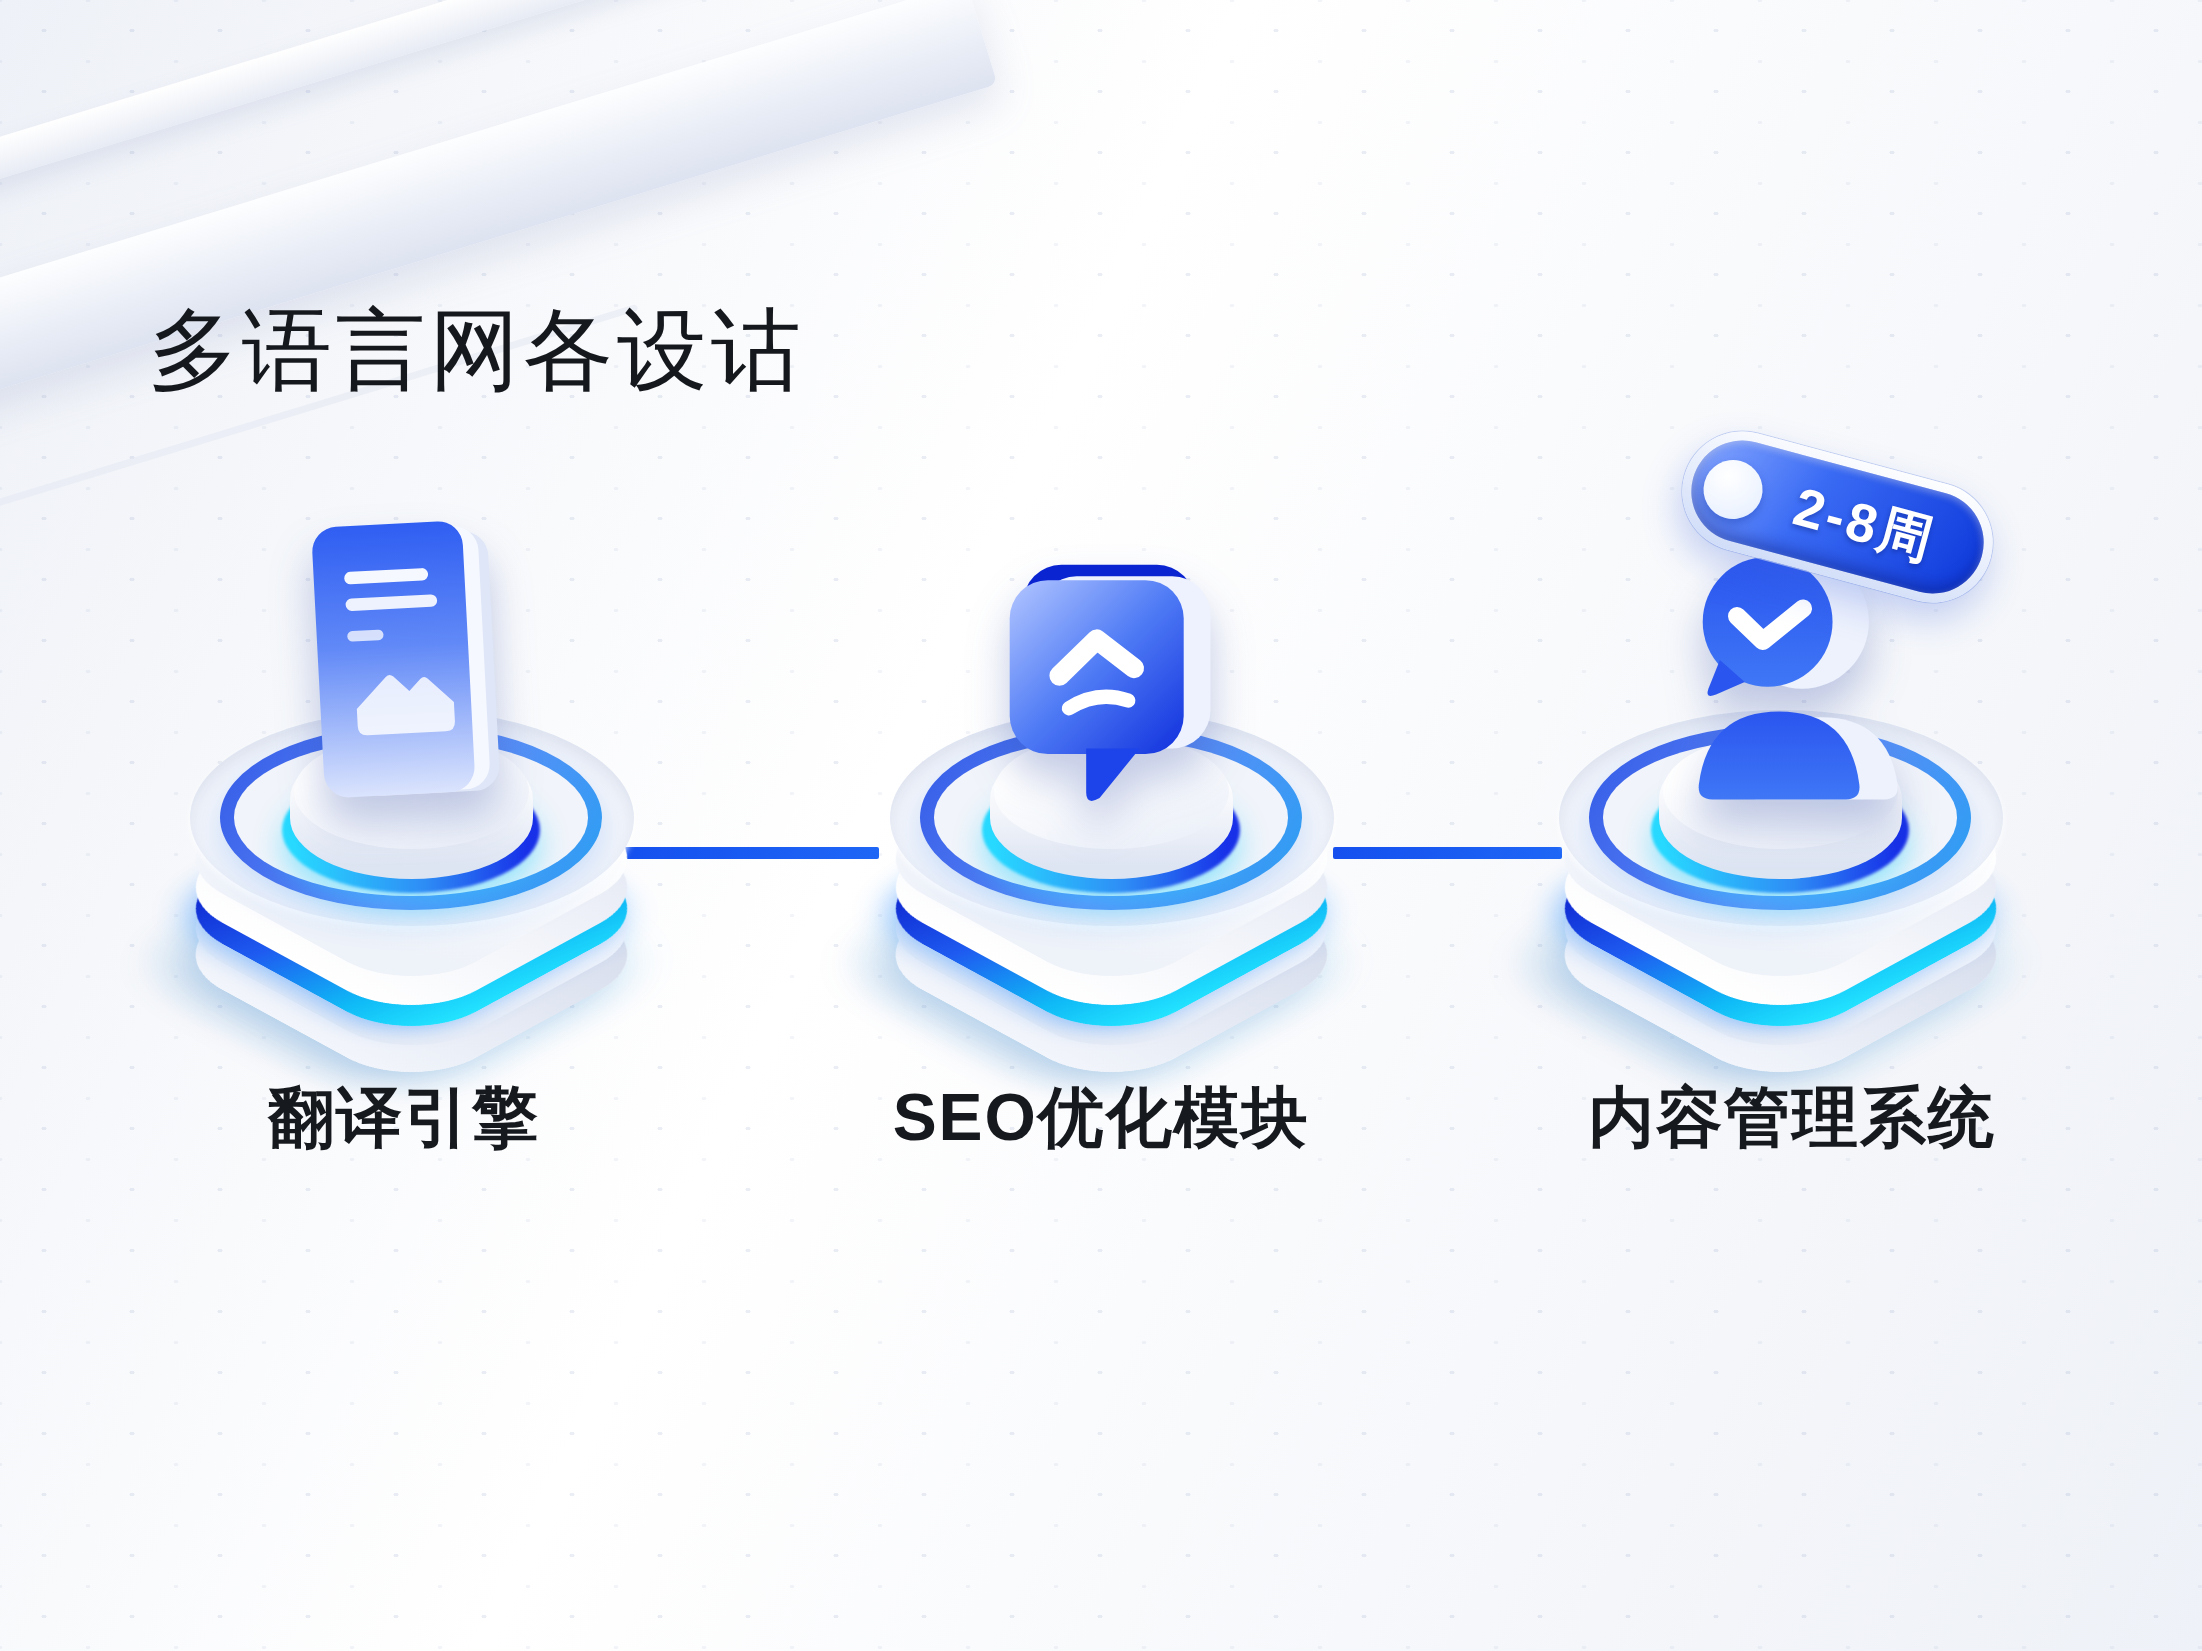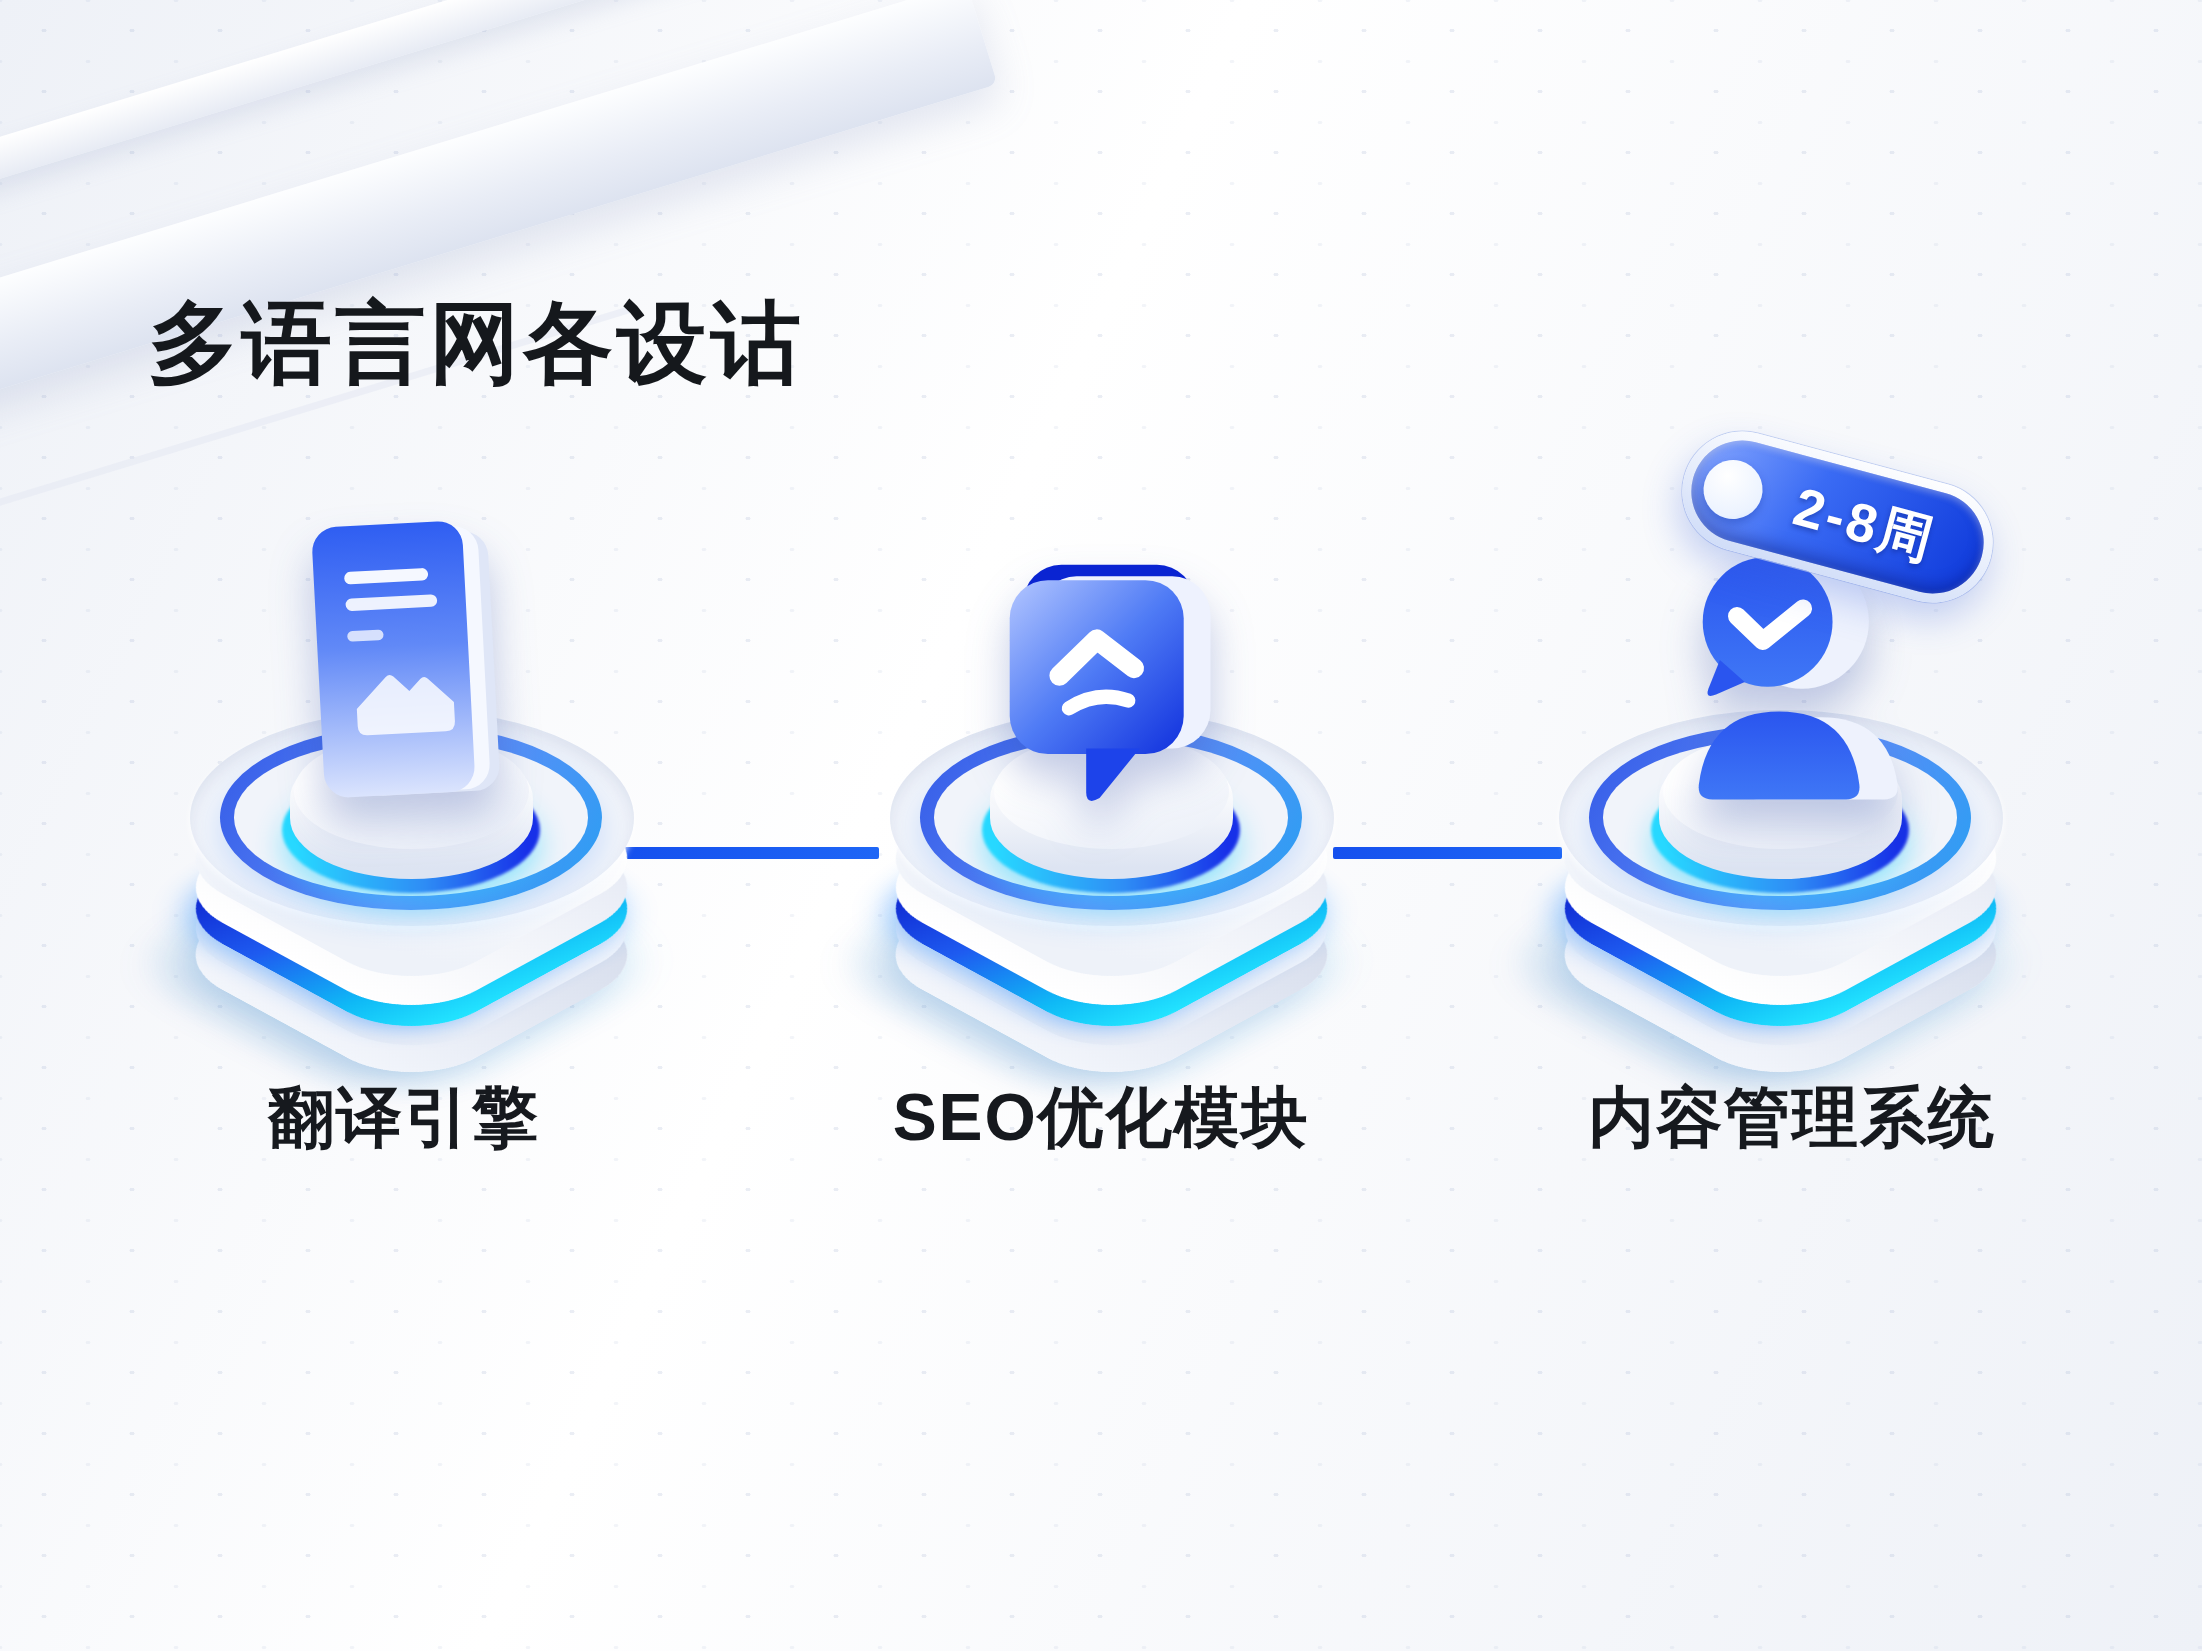--- a/index.html
+++ b/index.html
@@ -16,22 +16,22 @@
   }
   
   .beam{position:absolute; transform:rotate(-17deg); transform-origin:left center; border-radius:9.6px;}
   .beam-1{left:-76px; top:161px; width:994px; height:40px;
     background:linear-gradient(180deg,#ffffff,#e7ebf4); box-shadow:0 11.5px 25px rgba(140,155,195,.20);}
   .beam-2{left:-115px; top:315px; width:1147px; height:107px;
     background:linear-gradient(180deg,#fdfeff,#e9edf6 60%,#dde3f0); box-shadow:0 17px 38px rgba(140,155,195,.22);}
   .beam-3{left:-57px; top:516px; width:726px; height:6.7px; background:#e3e8f2; opacity:.55;}
 
   .page-title{
-    position:absolute; left:148px; top:283px; margin:0;
-    font-size:90px; font-weight:700; letter-spacing:3.8px; color:#15181c;
+    position:absolute; left:148px; top:290px; margin:0;
+    font-size:90px; font-weight:400; letter-spacing:3.8px; color:#15181c;
   }
 
   
   .connector{position:absolute; top:847px; height:12.4px;
     background:linear-gradient(90deg,#1550ee,#1e66f6); border-radius:1.9px;}
   .c1{left:623px; width:256px;}
   .c2{left:1333px; width:229px;}
 
   
   .podium{position:absolute; width:507px; height:516px;}

